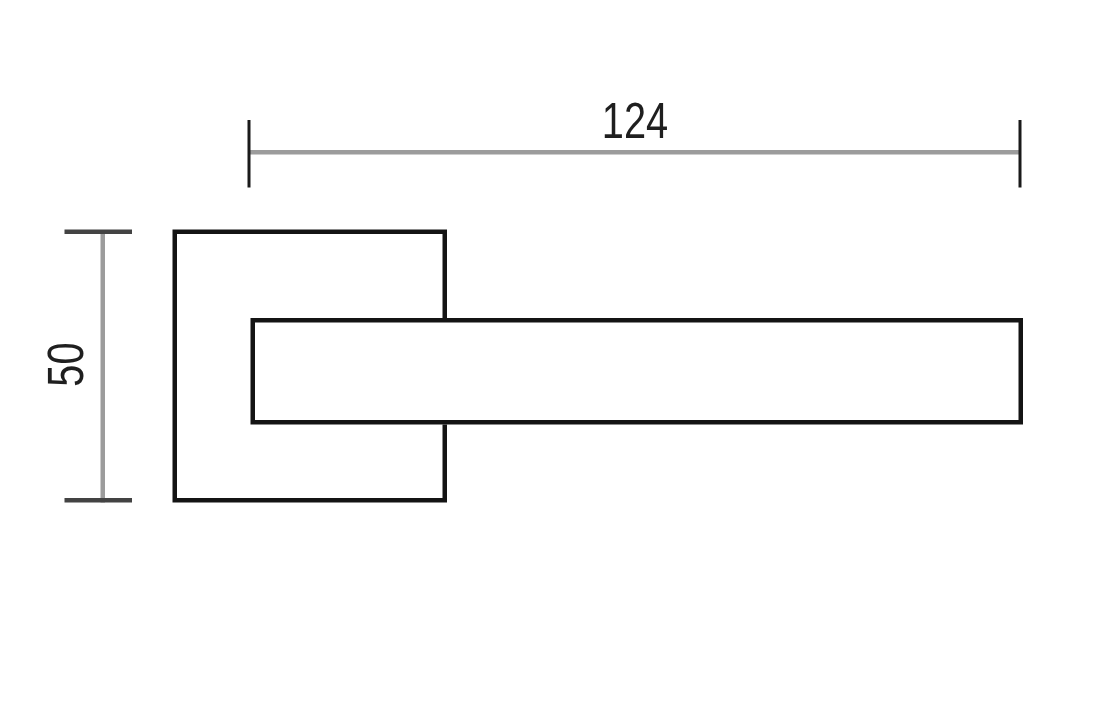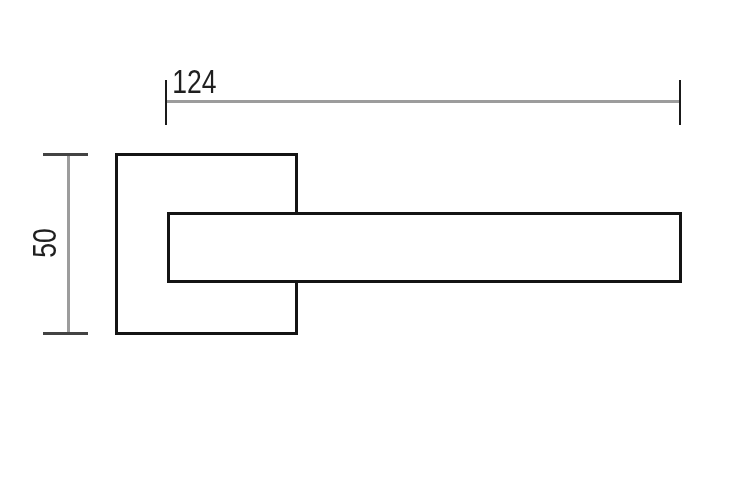--- a/index.html
+++ b/index.html
@@ -42,21 +42,21 @@
   .h-dim-tick {
     top: 80px;
     width: 2px; height: 45px;
     background: var(--tick-dark, #1a1a1a);
   }
   .h-dim-tick.left  { left: 165px; }
   .h-dim-tick.right { left: 679px; }
   .h-dim-label-wrap {
     left: 166px; top: 64px;
     width: 514px; height: 34px;
-    text-align: left;
+    text-align: center;
     line-height: 34px;
   }
   .h-dim-label-wrap span {
     display: inline-block;
     font-size: 34px;
     color: var(--label-text, #1f1f1f);
     transform: scaleX(0.78);
     transform-origin: center bottom;
     letter-spacing: 0px;
   }

